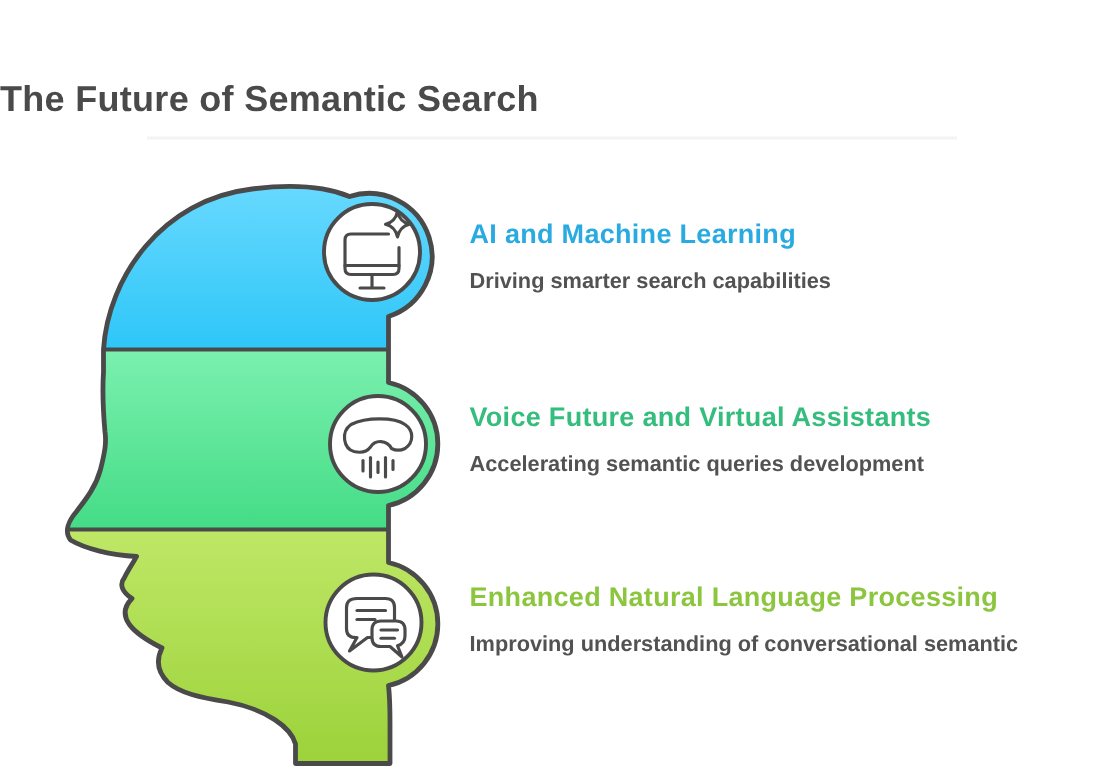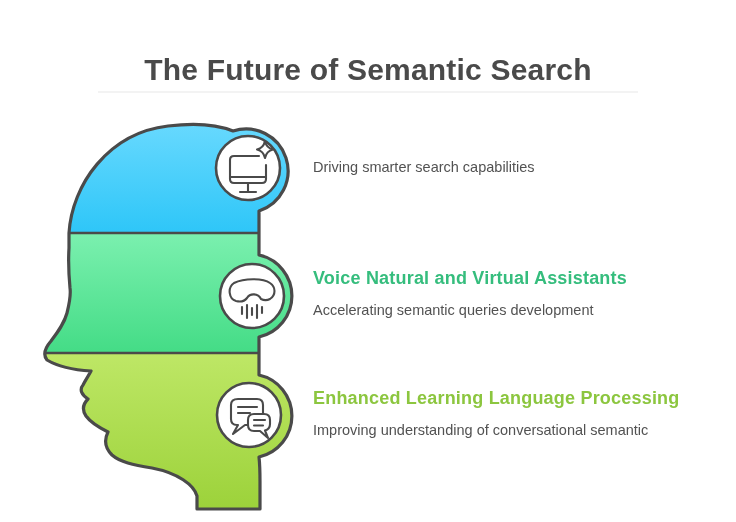--- a/index.html
+++ b/index.html
@@ -1,30 +1,30 @@
 <!DOCTYPE html>
 <html><head>
 <meta charset="utf-8">
 <style>
   html,body{margin:0;padding:0;background:#ffffff;}
   #stage{
     position:relative;width:736px;height:522px;background:#ffffff;overflow:hidden;
     font-family:"Liberation Sans", sans-serif;
   }
   #page-title{
-    position:absolute;top:53px;left:0;width:736px;text-align:center;
-    font-size:30px;font-weight:700;color:#4a4a4a;letter-spacing:.2px;
+    position:absolute;top:53px;left:0;width:736px;text-align:left;
+    font-size:24px;font-weight:700;color:#4a4a4a;letter-spacing:.2px;
   }
   #title-divider{
     position:absolute;top:91px;left:98px;width:540px;height:2px;background:#f3f3f3;
   }
   #head-graphic{position:absolute;left:0;top:0;}
   .sec{position:absolute;left:313px;width:400px;}
   .sec .heading{font-size:18px;font-weight:700;letter-spacing:.2px;}
-  .sec .desc{font-size:14.5px;font-weight:400;color:#525252;margin-top:13px;}
+  .sec .desc{font-size:14.5px;font-weight:700;color:#525252;margin-top:13px;}
   #section-ai{top:146px;}
   #section-voice{top:268px;}
   #section-nlp{top:388px;}
   #section-ai .heading{color:#29abe2;}
   #section-voice .heading{color:#35bd7d;}
   #section-nlp .heading{color:#8cc63f;}
 </style>
 </head>
 <body>
 
@@ -138,26 +138,27 @@
       <path fill="none" d="M 238,399 Q 231,399 231,405 L 231,419 Q 231,425 237,425 L 238,425 L 233,434 L 245,425 L 257,425 Q 263,425 263,419 L 263,405 Q 263,399 257,399 Z"></path>
       <path fill="none" d="M 238,407 L 257,407"></path>
       <path fill="none" d="M 238,413 L 250,413"></path>
       <path fill="#ffffff" d="M 254,414 Q 248,414 248,420 L 248,425 Q 248,431 254,431 L 260,431 L 268,438 L 265,430.5 Q 270,429 270,424 L 270,420 Q 270,414 264,414 Z"></path>
       <path fill="none" d="M 254,420 L 265,420"></path>
       <path fill="none" d="M 254,425.5 L 263,425.5"></path>
     </g>
   </svg>
 
   <div class="sec" id="section-ai">
+    <div class="heading">AI and Machine Learning</div>
     <div class="desc">Driving smarter search capabilities</div>
   </div>
 
   <div class="sec" id="section-voice">
-    <div class="heading">Voice Natural and Virtual Assistants</div>
+    <div class="heading">Voice Future and Virtual Assistants</div>
     <div class="desc">Accelerating semantic queries development</div>
   </div>
 
   <div class="sec" id="section-nlp">
-    <div class="heading">Enhanced Learning Language Processing</div>
+    <div class="heading">Enhanced Natural Language Processing</div>
     <div class="desc">Improving understanding of conversational semantic</div>
   </div>
 
 </div>
 
 </body></html>

